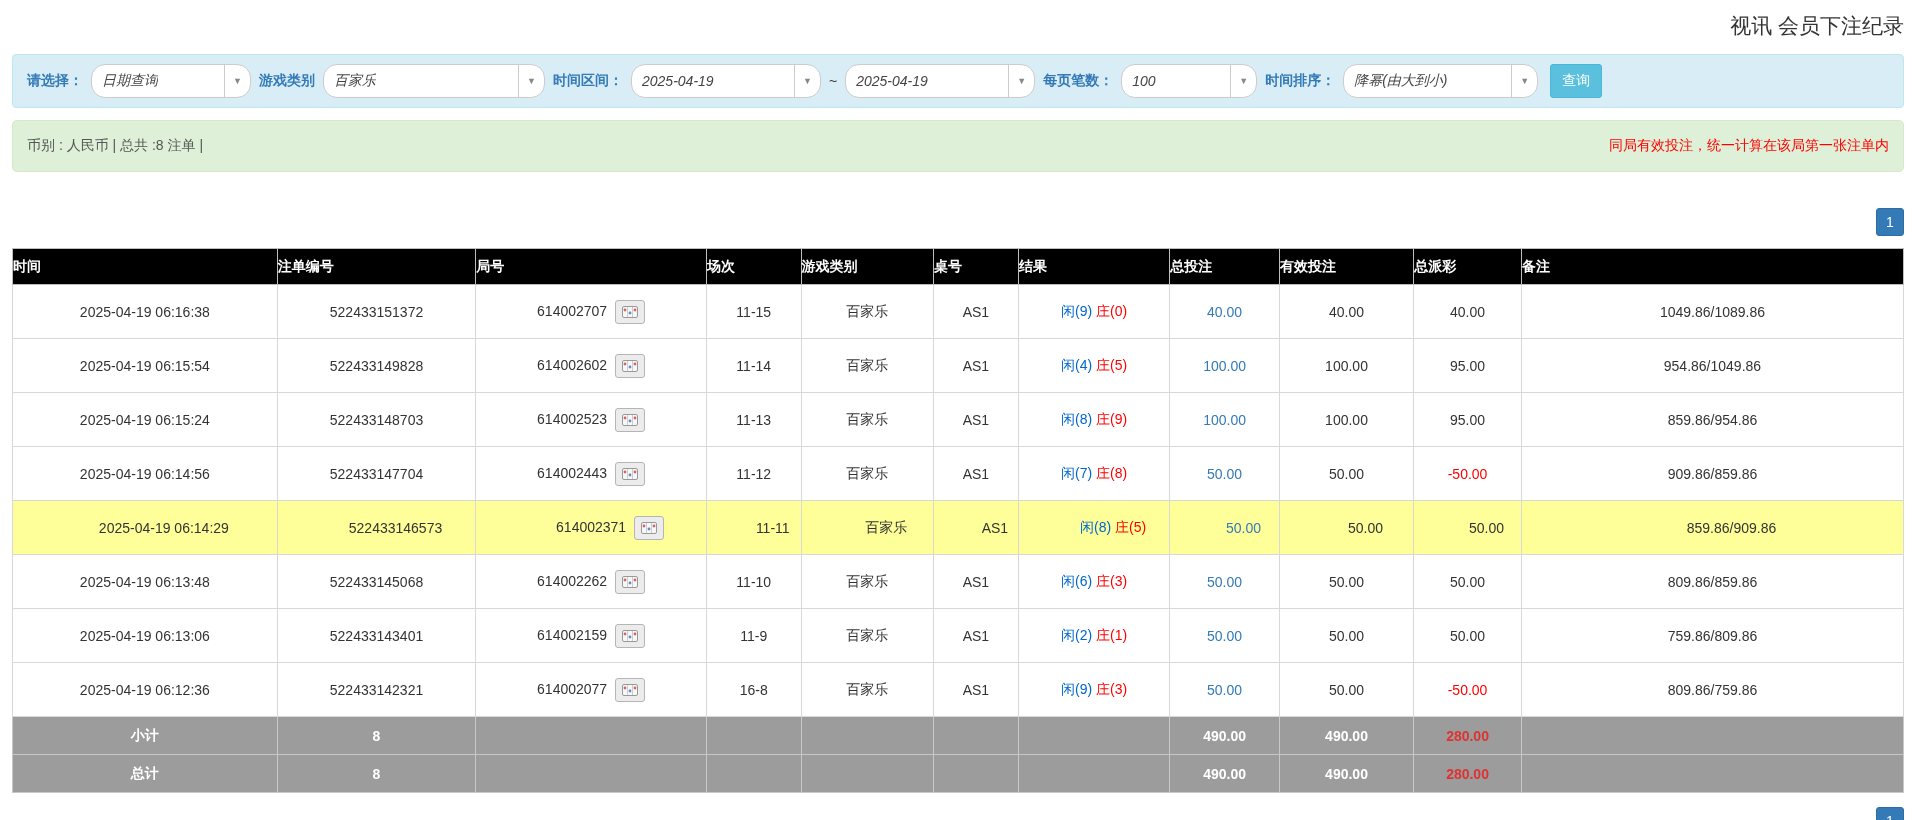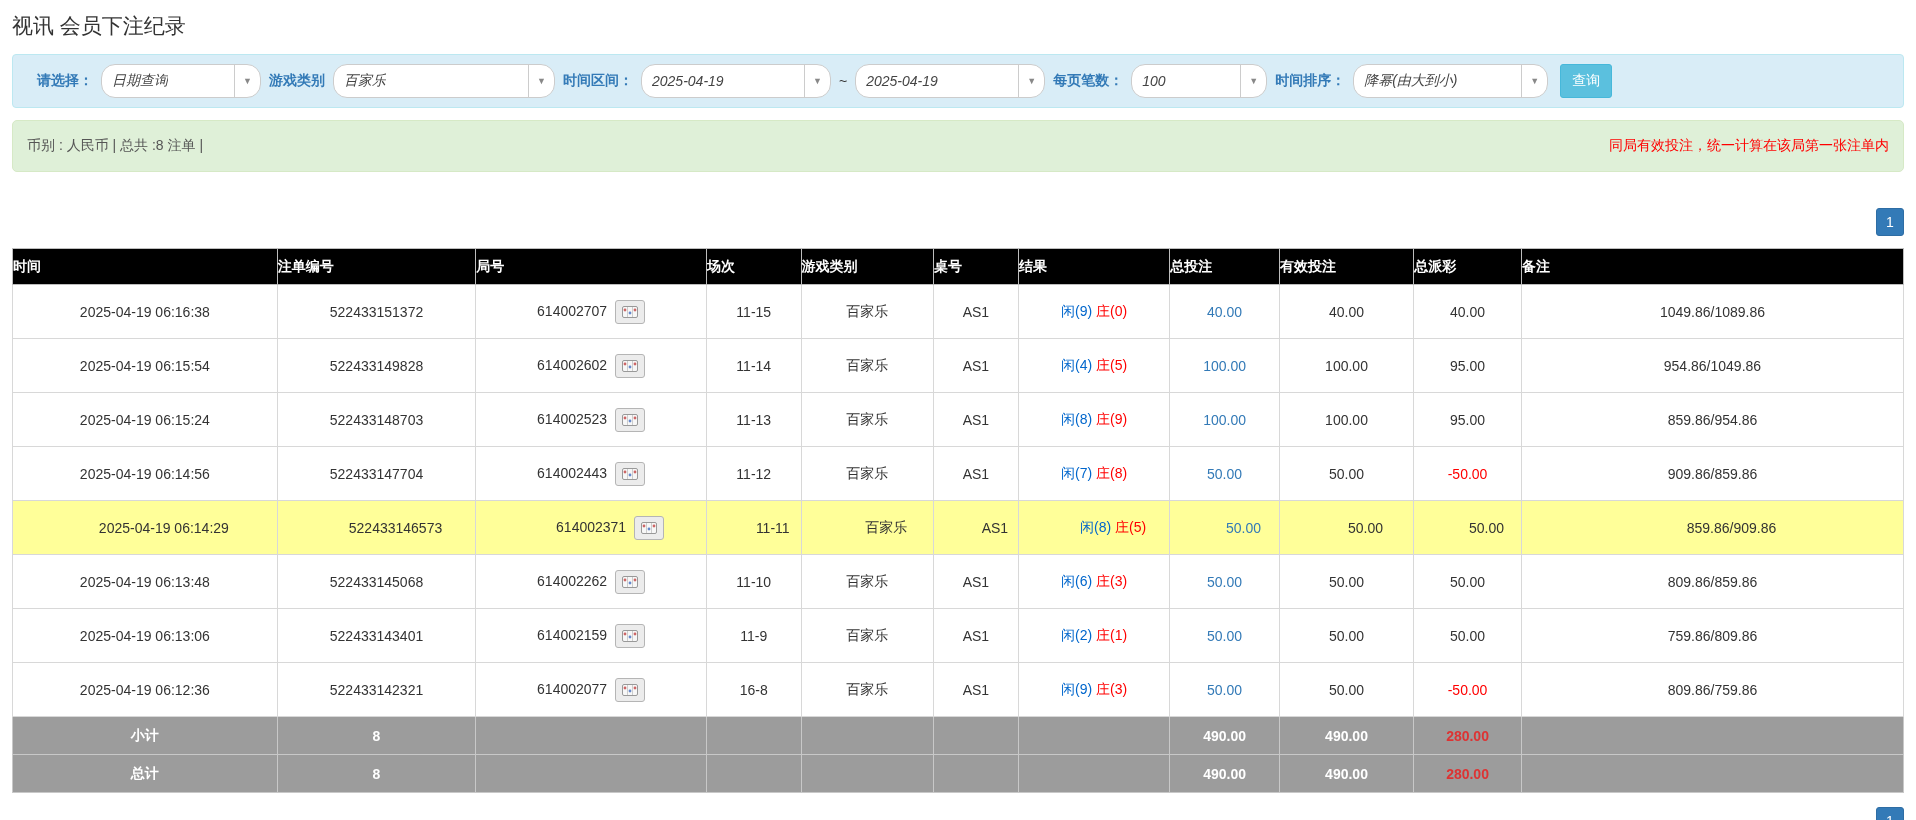--- a/index.html
+++ b/index.html
@@ -6,27 +6,27 @@
   html, body { width: 1916px; height: 820px; }
   body {
     overflow: hidden;
     background: #ffffff;
     color: #333;
     font-family: "Liberation Sans", "DejaVu Sans", sans-serif;
   }
   .page { padding: 8px 12px 0 12px; }
 
   
-  .title { font-size: 21px; font-weight: 400; color: #333; margin: 4px 0 14px 0; }
+  .title { font-size: 21px; font-weight: 400; color: #333; margin: 4px 0 14px 0; text-align: right; }
 
   
   .filter-bar {
     display: flex; align-items: center; gap: 8px;
     background: #d9edf7; border: 1px solid #bce8f1; border-radius: 4px;
-    padding: 9px 24px; margin-bottom: 12px; white-space: nowrap;
+    padding: 9px 14px; margin-bottom: 12px; white-space: nowrap;
   }
   .flabel { color: #337ab7; font-weight: bold; font-size: 14px; }
   .sep { color: #333; font-size: 14px; }
   .select {
     display: flex; align-items: center; justify-content: space-between;
     background: #ffffff; border: 1px solid #ccc; border-radius: 14px;
     height: 34px; padding-left: 10px; font-size: 14px; color: #444; cursor: pointer; font-style: italic;
   }
   .sel-text { overflow: hidden; text-overflow: ellipsis; }
   .sel-caret {

